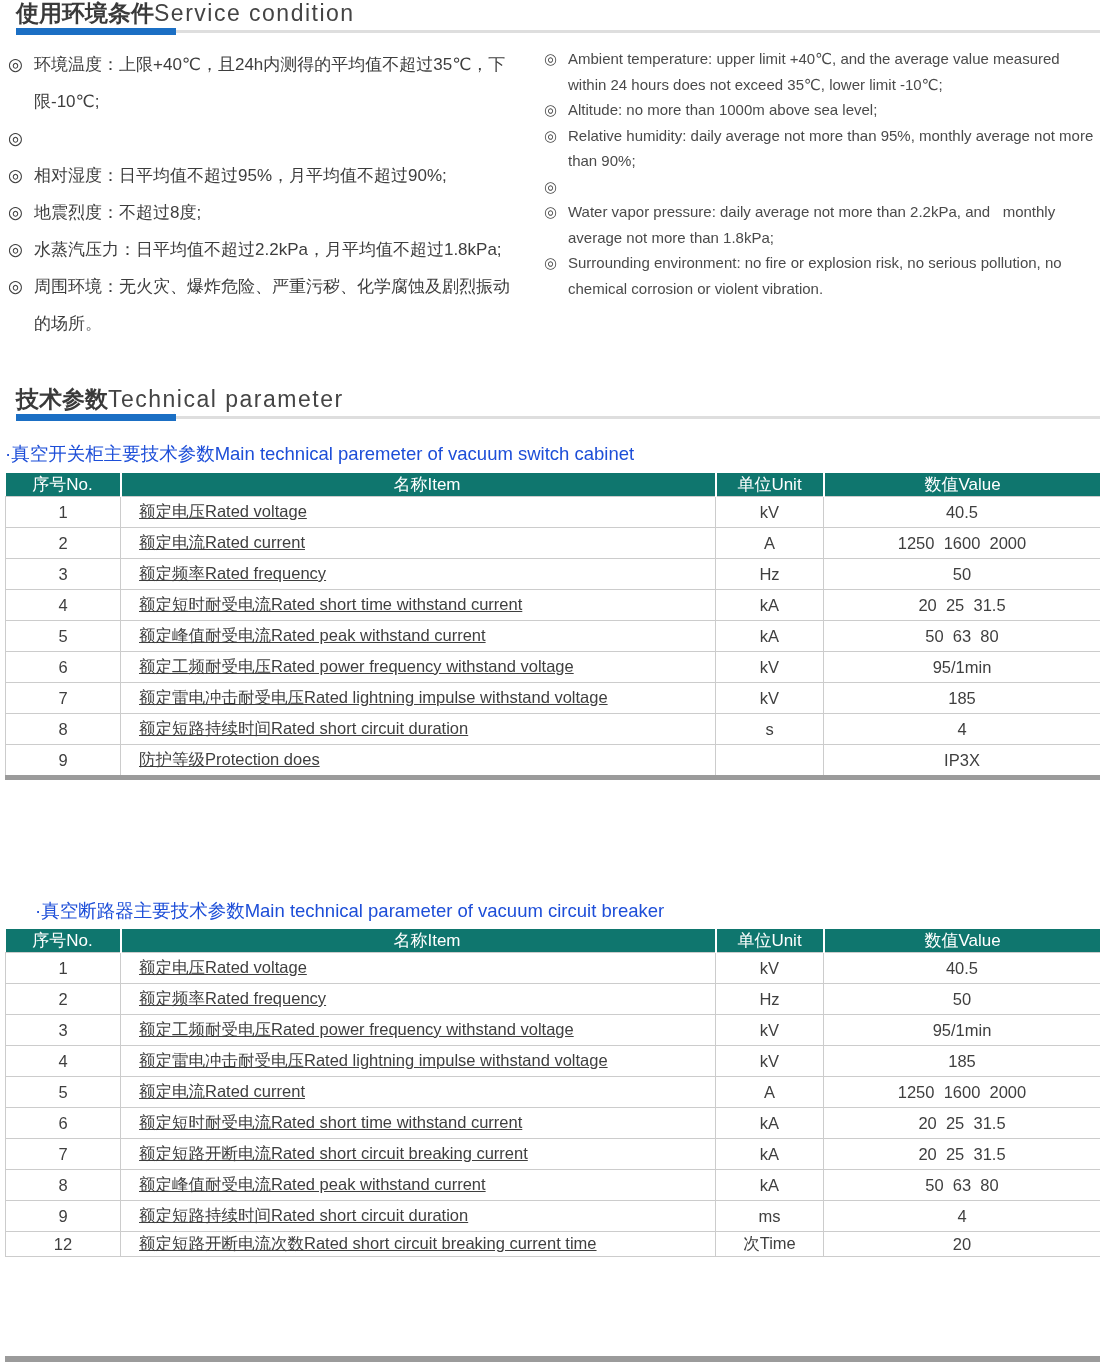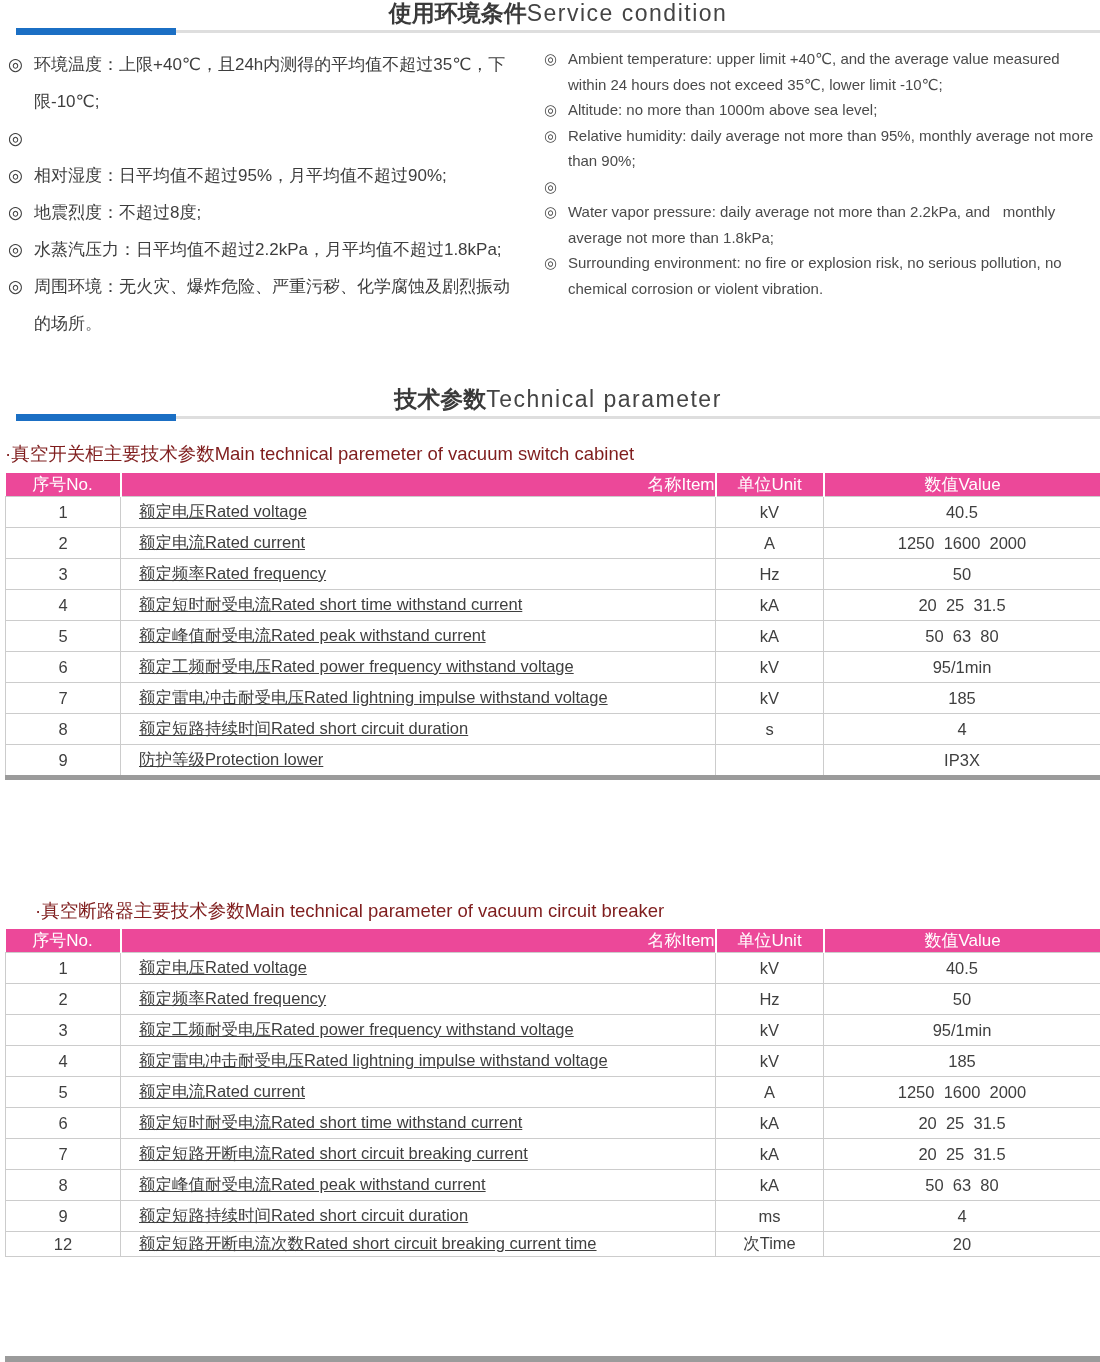--- a/index.html
+++ b/index.html
@@ -1,45 +1,45 @@
 <!DOCTYPE html>
 <html><head>
 <meta charset="utf-8">
 <style>
   html,body{margin:0;padding:0;background:#ffffff;}
   #page{
     position:relative;width:1100px;height:1362px;background:#ffffff;overflow:hidden;
     font-family:"Liberation Sans","DejaVu Sans",sans-serif;color:#3e3e3e;
   }
   
-  .section-title{position:absolute;left:16px;right:0;text-align:center;}
+  .section-title{position:absolute;left:16px;right:0;}
   .st-row{font-size:23px;line-height:27px;white-space:nowrap;color:#3a3a3a;}
   .st-cn{font-weight:bold;}
   .st-en{font-weight:400;letter-spacing:1.5px;color:#444;}
   .st-underline{position:relative;height:9px;margin-top:1px;}
   .st-underline .gray-line{position:absolute;left:0;right:0;top:2px;height:3px;background:#dedede;}
   .st-underline .blue-bar{position:absolute;left:0;top:0;width:160px;height:7px;background:#1b6fc4;}
   
   #cols{position:absolute;top:46px;left:8px;right:0;display:flex;}
   .blist{list-style:none;margin:0;padding:0;}
   .blist li{display:flex;}
   .bullet{flex:0 0 26px;}
   #col-cn{width:514px;font-size:17px;line-height:37px;color:#3d3d3d;}
   #col-en{margin-left:22px;width:552px;font-size:15px;line-height:25.5px;color:#4a4a4a;}
   #col-en .bullet{flex:0 0 24px;}
   
-  .subtitle{position:absolute;left:5px;font-size:18.5px;color:#7f1d1d;}
+  .subtitle{position:absolute;left:5px;font-size:18.5px;color:#1d4ed8;}
   
   .ptable{position:absolute;left:5px;width:1095px;border-collapse:collapse;table-layout:fixed;}
   .ptable thead th{
-    background:#ec4899;color:#ffffff;font-weight:400;font-size:17px;height:14px;
+    background:#0f766e;color:#ffffff;font-weight:400;font-size:17px;height:14px;
     border-left:2px solid #ffffff;padding:0;
   }
   .ptable thead th:first-child{border-left:none;}
-  .ptable thead th.h-item{text-align:right;padding-left:18px;}
+  .ptable thead th.h-item{text-align:center;padding-left:18px;}
   .ptable tbody td{
     height:30px;font-size:16.5px;color:#3f3f3f;text-align:center;
     border:1px solid #cccccc;padding:0;
   }
   .ptable tbody td.c-item{text-align:left;padding-left:18px;text-decoration:underline;}
   .ptable tbody td.c-value{white-space:pre;margin-top:29px;}
   #table1{top:473px;border-bottom:5px solid #9b9b9b;}
   #table2{top:929px;}
   #table2 tbody tr:last-child td{height:24px;}
   #t2-bottom-bar{position:absolute;left:5px;top:1356px;width:1095px;height:6px;background:#9b9b9b;}
@@ -186,21 +186,21 @@
           <td class="c-value">185</td>
         </tr>
         <tr>
           <td class="c-no">8</td>
           <td class="c-item">额定短路持续时间Rated short circuit duration</td>
           <td class="c-unit">s</td>
           <td class="c-value">4</td>
         </tr>
         <tr>
           <td class="c-no">9</td>
-          <td class="c-item">防护等级Protection lower</td>
+          <td class="c-item">防护等级Protection does</td>
           <td class="c-unit"></td>
           <td class="c-value">IP3X</td>
         </tr>
       </tbody>
     </table>
 
   <div class="subtitle" id="subtitle2">·真空断路器主要技术参数Main technical parameter of vacuum circuit breaker</div>
 
   <table class="ptable" id="table2">
       <colgroup>

